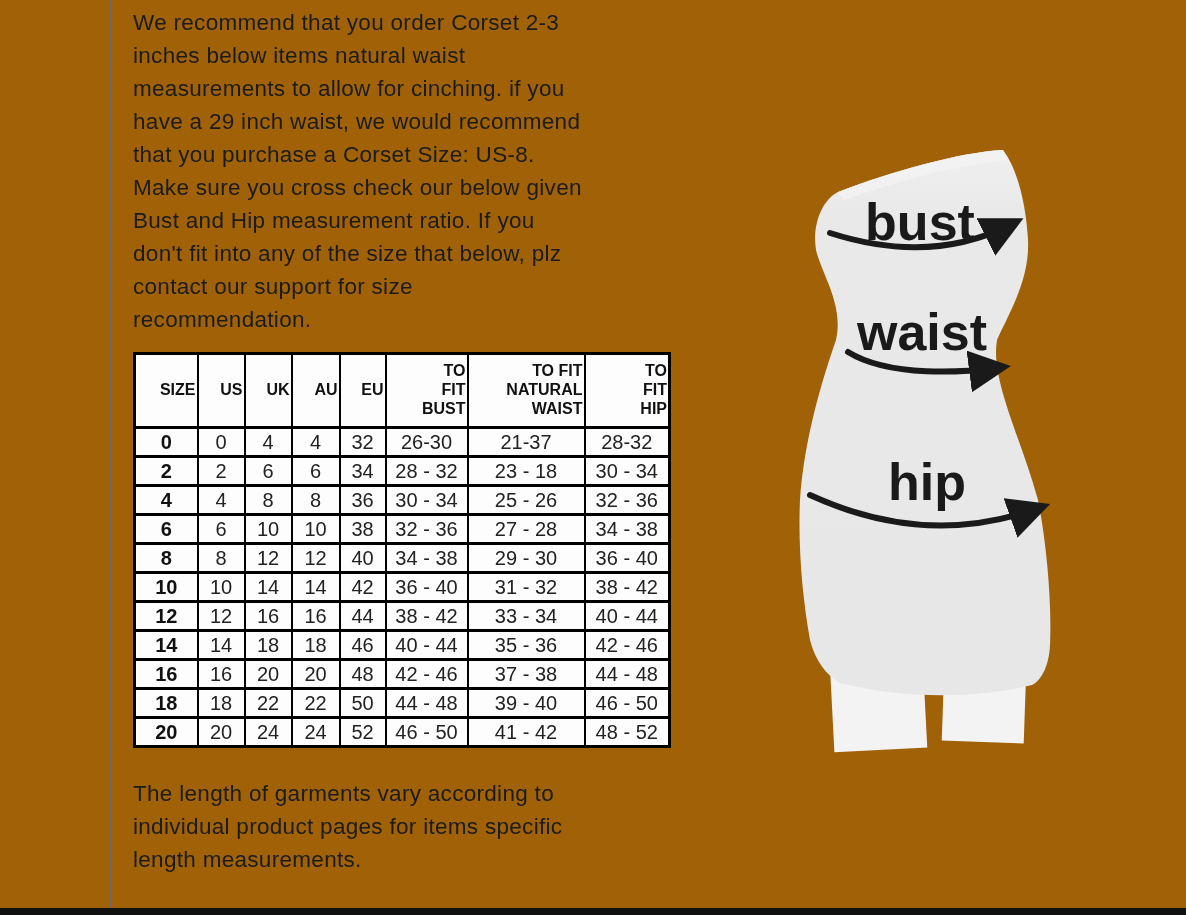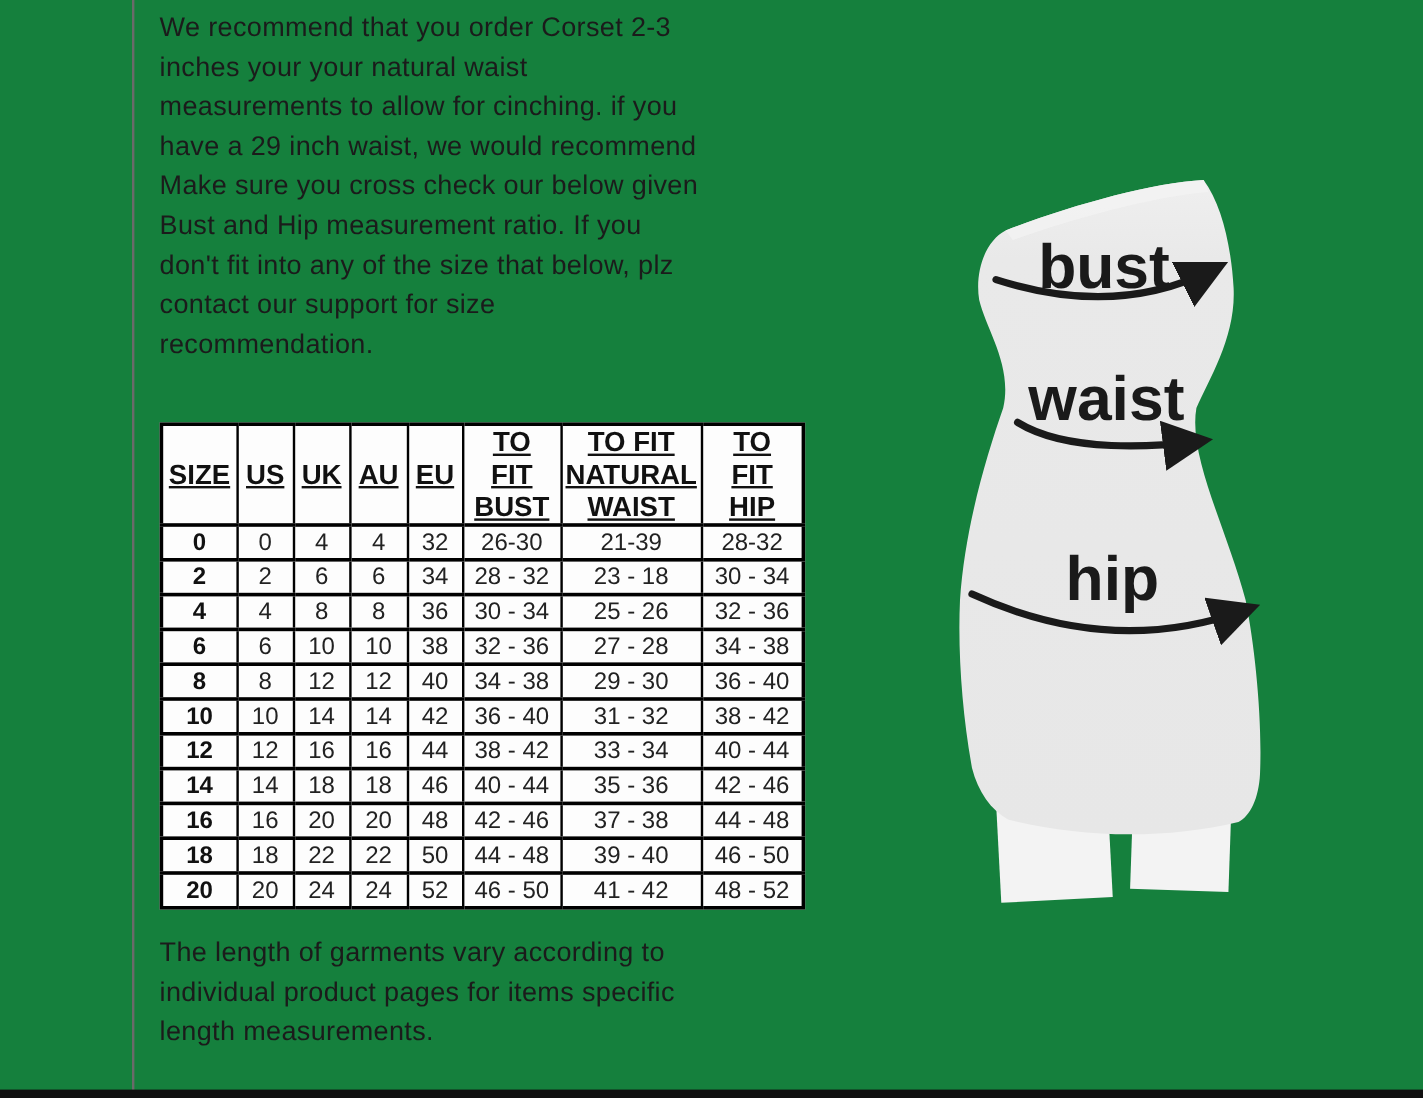--- a/index.html
+++ b/index.html
@@ -1,21 +1,21 @@
 <!DOCTYPE html>
 <html><head>
 <meta charset="utf-8">
 <style>
   html, body { margin: 0; padding: 0; }
   body { background: #ffffff; font-family: "Liberation Sans", sans-serif; }
   #canvas {
     position: relative;
     width: 1186px;
     height: 915px;
-    background: #15803d;
+    background: #a16207;
     overflow: hidden;
     color: #1b1b1b;
   }
 
   
   .vline {
     position: absolute;
     left: 110px; top: 0;
     width: 2px; height: 915px;
     background: #6a6a6a;
@@ -53,29 +53,28 @@
   table.size-table, table.size-table th, table.size-table td {
     border: 2px solid #000;
   }
   table.size-table { border-width: 3px; }
   table.size-table th, table.size-table td {
     border-top-width: 3px;
     border-bottom-width: 3px;
   }
   table.size-table th {
     height: 71px;
-    font-size: 23px;
+    font-size: 16px;
     font-weight: bold;
-    text-align: center;
+    text-align: right;
     vertical-align: middle;
     white-space: pre-line;
     line-height: 1.18;
     padding: 0 1px;
     color: #111;
-    text-decoration: underline;
   }
   table.size-table td {
     height: 26px;
     font-size: 20px;
     text-align: center;
     vertical-align: middle;
     padding: 0 1px;
     color: #222;
     white-space: nowrap;
   }
@@ -104,23 +103,24 @@
 </style>
 </head>
 <body>
 
 <div id="canvas">
 
   <div class="vline"></div>
 
   <div id="intro-para" class="para">
       <div class="tline">We recommend that you order Corset 2-3</div>
-      <div class="tline">inches your your natural waist</div>
+      <div class="tline">inches below items natural waist</div>
       <div class="tline">measurements to allow for cinching. if you</div>
       <div class="tline">have a 29 inch waist, we would recommend</div>
+      <div class="tline">that you purchase a Corset Size: US-8.</div>
       <div class="tline">Make sure you cross check our below given</div>
       <div class="tline">Bust and Hip measurement ratio. If you</div>
       <div class="tline">don't fit into any of the size that below, plz</div>
       <div class="tline">contact our support for size</div>
       <div class="tline">recommendation.</div>
     </div>
 
   <table class="size-table">
     <colgroup>
       <col class="c0">
@@ -151,21 +151,21 @@
         </tr>
       </thead>
     <tbody>
         <tr>
           <td class="size-col">0</td>
           <td>0</td>
           <td>4</td>
           <td>4</td>
           <td>32</td>
           <td>26-30</td>
-          <td>21-39</td>
+          <td>21-37</td>
           <td>28-32</td>
         </tr>
         <tr>
           <td class="size-col">2</td>
           <td>2</td>
           <td>6</td>
           <td>6</td>
           <td>34</td>
           <td>28 - 32</td>
           <td>23 - 18</td>

